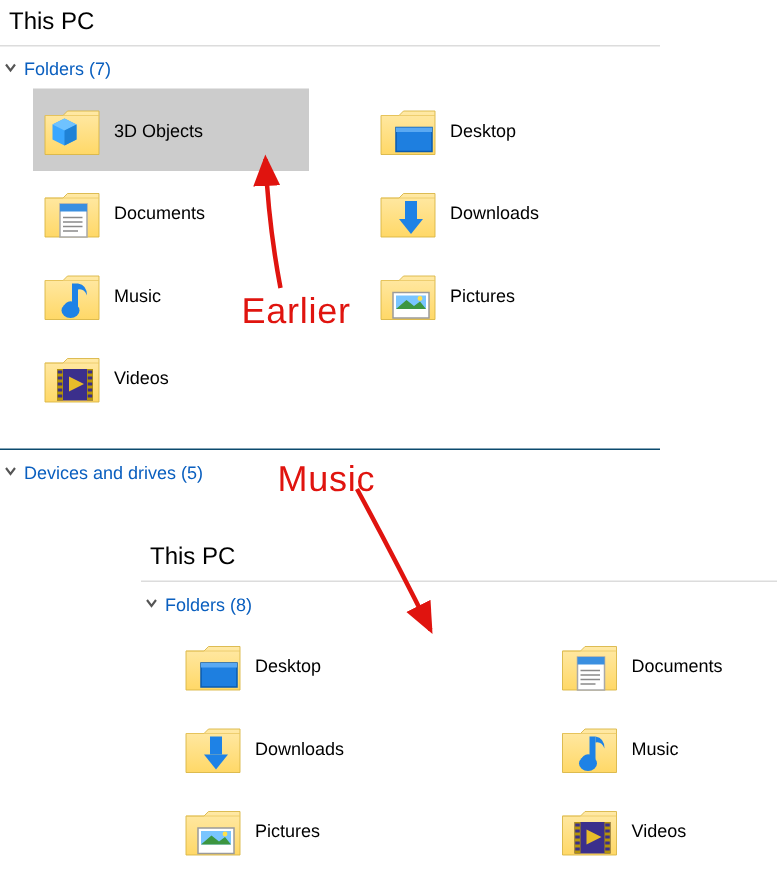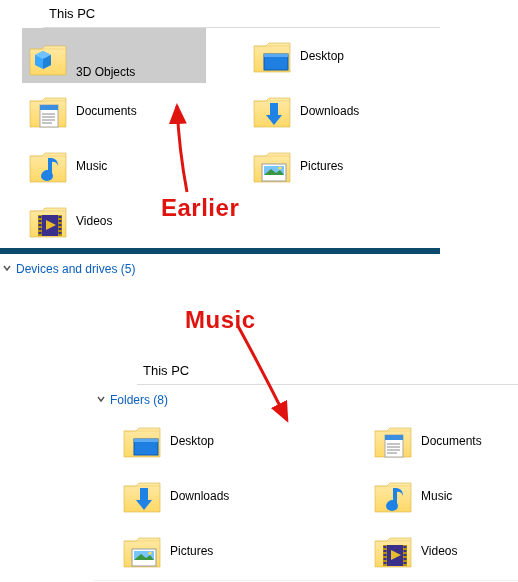--- a/index.html
+++ b/index.html
@@ -13,23 +13,22 @@
     position: relative;
     overflow: hidden;
   }
   .pane { position: absolute; }
   .upper { top: 1px; left: 0; width: 440px; }
   .lower { top: 358px; left: 94px; width: 424px; }
 
   .breadcrumb {
     padding: 5px 6px 6px 6px;
     border-bottom: 1px solid #dcdcdc;
-    font-size: 13px;
+    font-size: 16px;
     font-weight: 400;
-    margin-left: 43px;
   }
 
   .group-header {
     display: flex;
     align-items: center;
     gap: 4px;
     padding: 8px 2px 6px 2px;
     color: #0a5fbf;
     font-size: 12px;
     cursor: default;
@@ -42,30 +41,30 @@
     padding-left: 22px;
     padding-right: 10px;
   }
   .item {
     display: flex;
     align-items: center;
     gap: 8px;
     height: 55px;
     padding: 4px 6px;
   }
-  .item.selected { background: #cccccc; align-items: flex-end; }
+  .item.selected { background: #cccccc; }
   .item .label { font-size: 12px; }
 
   .icon-box { width: 40px; height: 40px; position: relative; flex-shrink: 0; }
 
   
   .anno {
     position: absolute;
     font-size: 24px;
-    font-weight: 700;
+    font-weight: 400;
     color: #e0140f;
     text-shadow: 1px 1px 0 #fff, -1px 0 0 #fff, 0 -1px 0 #fff;
     letter-spacing: 0.5px;
   }
   .arrow {
     position: absolute;
     pointer-events: none;
   }
 </style>
 </head>
@@ -148,20 +147,28 @@
         <rect x="30.5" y="27" width="3" height="2"></rect>
       <rect x="30.5" y="31" width="3" height="2"></rect>
     </g>
     <polygon points="18,19 28,24 18,29" fill="#e7bc2a"></polygon>
   </symbol>
 </svg>
 
 <div class="pane upper">
   <div class="breadcrumb">This PC</div>
 
+  <div class="group-header">
+    <span class="chevron">
+      <svg width="10" height="10" viewBox="0 0 10 10">
+          <polyline points="2,3 5,7 8,3" fill="none" stroke="#555" stroke-width="1.4"></polyline>
+        </svg>
+    </span>
+    <span>Folders (7)</span>
+  </div>
 
   <div class="grid">
     <div class="item selected">
       <span class="icon-box"><svg width="40" height="40">
             <use href="#icon-3d"></use>
           </svg></span>
       <span class="label">3D Objects</span>
     </div>
     <div class="item">
       <span class="icon-box"><svg width="40" height="40">
@@ -194,21 +201,21 @@
       <span class="label">Pictures</span>
     </div>
     <div class="item">
       <span class="icon-box"><svg width="40" height="40">
             <use href="#icon-videos"></use>
           </svg></span>
       <span class="label">Videos</span>
     </div>
   </div>
 
-  <div class="group-header" style="border-top:6px solid #0c4a6e;margin-top:0">
+  <div class="group-header" style="border-top:1px solid #0c4a6e;margin-top:20px">
     <span class="chevron">
       <svg width="10" height="10" viewBox="0 0 10 10">
           <polyline points="2,3 5,7 8,3" fill="none" stroke="#555" stroke-width="1.4"></polyline>
         </svg>
     </span>
     <span>Devices and drives (5)</span>
   </div>
 </div>
 
 <div class="pane lower">

